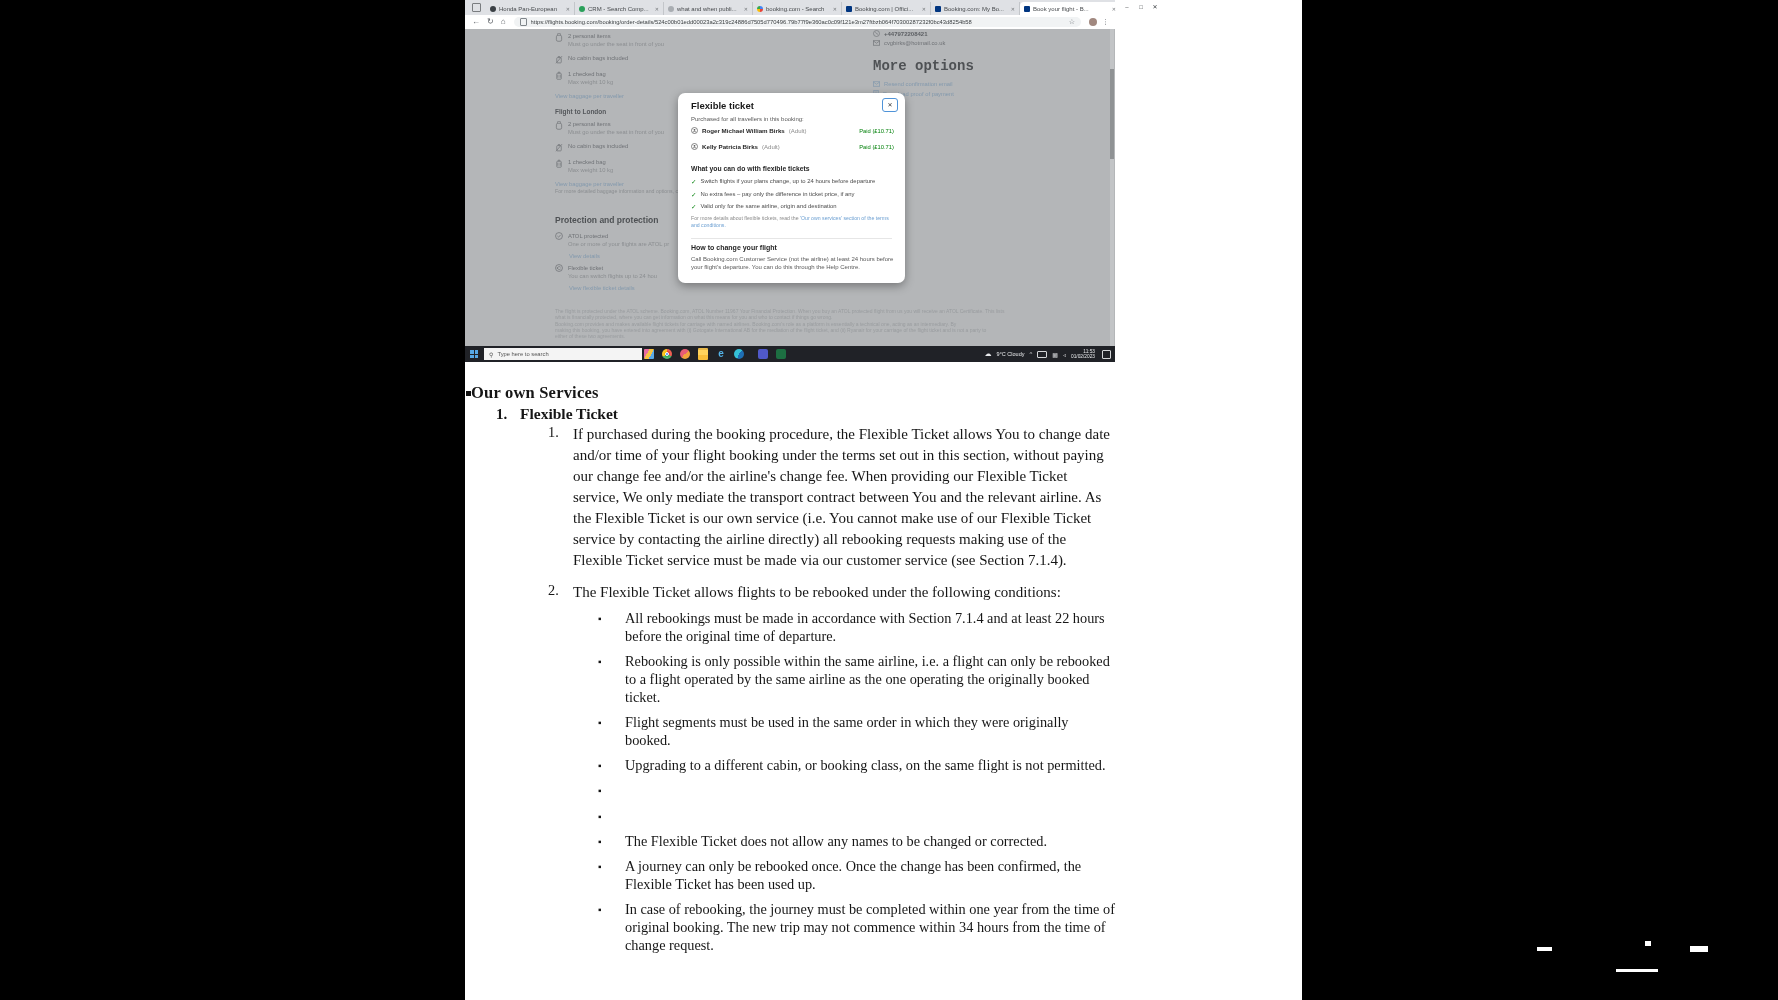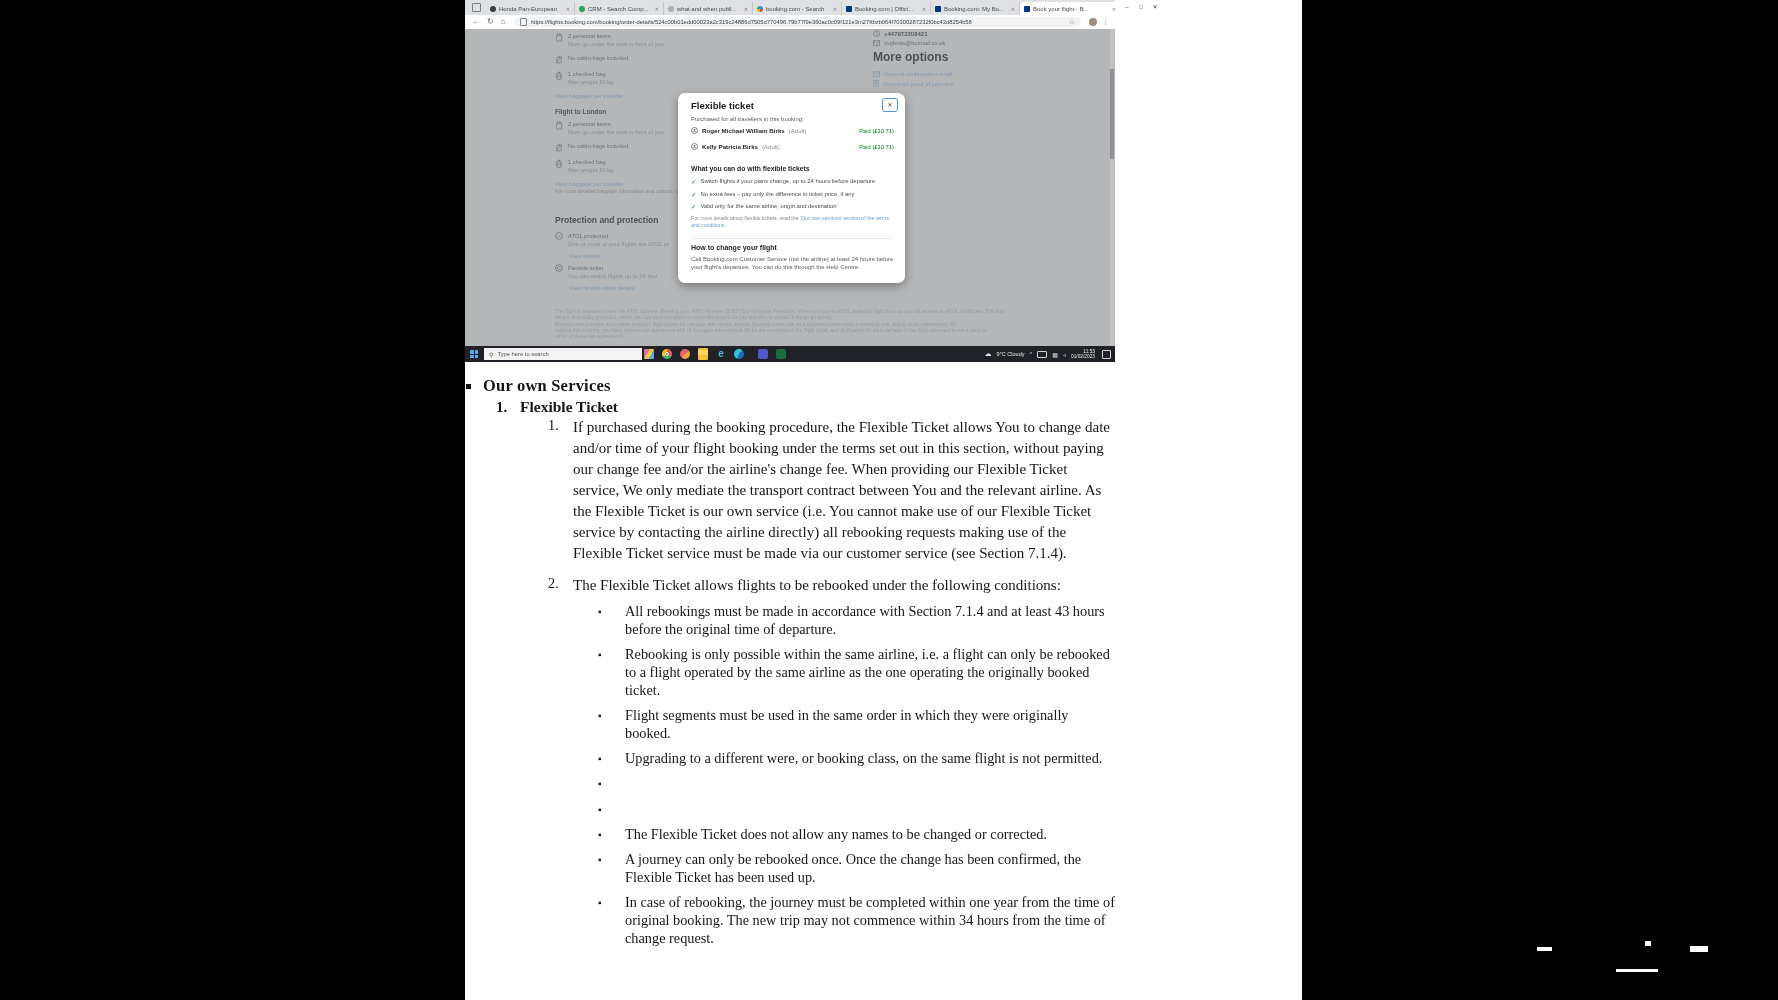--- a/index.html
+++ b/index.html
@@ -55,21 +55,21 @@
   .flex-head{font-size:8.5px;font-weight:bold;color:#4e5154;margin-bottom:7px;}
   .fitem{display:flex;gap:5px;margin-bottom:4px;}
   .fitem-t{font-size:5.8px;color:#6f7276;line-height:8px;white-space:nowrap;}
   .fitem-d{font-size:5.8px;color:#8b8e91;line-height:8px;white-space:nowrap;}
   .fitem-l{font-size:5.8px;color:#8399ad;line-height:8px;margin:0 0 4px 14px;}
 
   .rcol{position:absolute;left:408px;top:1px;width:160px;}
   .crow{display:flex;gap:4px;align-items:center;margin-bottom:3px;}
   .crow-t{font-size:5.8px;color:#6f7276;white-space:nowrap;}
   .phone-t{font-size:6px;font-weight:bold;color:#5c5f63;white-space:nowrap;}
-  .mo-head{font-size:12px;font-weight:bold;color:#4e5154;margin:4px 0 7px 0;}
+  .mo-head{font-size:14px;font-weight:bold;color:#4e5154;margin:12px 0 7px 0;font-family:Liberation Mono, monospace;}
   .mo-link{font-size:5.8px;color:#8399ad;white-space:nowrap;}
 
   .fineprint{position:absolute;left:90px;top:279px;width:465px;}
   .fineline{font-size:5px;color:#999c9f;line-height:6.3px;white-space:nowrap;overflow:hidden;}
 
   
   .popup{position:absolute;left:213px;top:64px;width:227px;height:190px;background:#fff;border-radius:7px;
          box-shadow:0 3px 10px rgba(0,0,0,.35);z-index:5;padding:0;}
   .pp-title{position:absolute;left:13px;top:7px;font-size:9.5px;font-weight:bold;color:#1a1a1a;}
   .pp-close{position:absolute;right:7px;top:5px;width:14px;height:12px;border:1px solid #4f93d8;border-radius:3px;
@@ -112,21 +112,21 @@
   .cloud{color:#e8eaec;font-size:7px;}
   .weather-t{font-size:5.5px;color:#e8eaec;white-space:nowrap;}
   .tray-ic{font-size:6px;color:#d4d6d8;}
   .battery{width:8px;height:5px;border:1px solid #d4d6d8;border-radius:1px;}
   .clock{text-align:right;line-height:5.2px;}
   .clock div{font-size:4.8px;color:#e8eaec;}
   .notif{width:7px;height:7px;border:1px solid #d4d6d8;border-radius:1px;margin-left:2px;}
 
   
   .doc{position:absolute;left:0;top:376px;width:837px;font-family:"Liberation Serif","DejaVu Serif",serif;color:#161616;}
-  .doc-head-row{display:flex;align-items:center;gap:12px;margin:0 0 2px 1px;height:20px;}
+  .doc-head-row{display:flex;align-items:center;gap:0;margin:7px 0 2px 1px;height:20px;}
   .doc-marker{width:5px;height:5px;background:#111;flex:none;}
   .doc-title{font-size:16.5px;font-weight:bold;letter-spacing:.2px;}
   .li1{display:flex;margin-left:31px;margin-bottom:1px;line-height:18px;}
   .li1-num{width:24px;font-size:15px;font-weight:bold;}
   .li1-t{font-size:15.5px;font-weight:bold;}
   .li2{display:flex;margin-left:83px;margin-bottom:7px;}
   .li2-num{width:25px;font-size:14.3px;line-height:17.8px;flex:none;}
   .li2-t{width:542px;font-size:15px;line-height:21px;}
   .li2.p1{margin-bottom:11px;}
   .bullets{margin-left:133px;}
@@ -481,33 +481,33 @@
             <span class="li2-t">If purchased during the booking procedure, the Flexible Ticket allows You to change date and/or time of your flight booking under the terms set out in this section, without paying our change fee and/or the airline's change fee. When providing our Flexible Ticket service, We only mediate the transport contract between You and the relevant airline. As the Flexible Ticket is our own service (i.e. You cannot make use of our Flexible Ticket service by contacting the airline directly) all rebooking requests making use of the Flexible Ticket service must be made via our customer service (see Section 7.1.4).</span>
           </div>
           <div class="li2">
             <span class="li2-num">2.</span>
             <span class="li2-t">The Flexible Ticket allows flights to be rebooked under the following conditions:</span>
           </div>
         </div>
       <div class="bullets" id="doc-bullets">
           <div class="bul">
             <span class="bul-m">▪</span>
-            <span class="bul-t">All rebookings must be made in accordance with Section 7.1.4 and at least 43 hours before the original time of departure.</span>
+            <span class="bul-t">All rebookings must be made in accordance with Section 7.1.4 and at least 22 hours before the original time of departure.</span>
           </div>
           <div class="bul">
             <span class="bul-m">▪</span>
             <span class="bul-t">Rebooking is only possible within the same airline, i.e. a flight can only be rebooked to a flight operated by the same airline as the one operating the originally booked ticket.</span>
           </div>
           <div class="bul">
             <span class="bul-m">▪</span>
             <span class="bul-t">Flight segments must be used in the same order in which they were originally booked.</span>
           </div>
           <div class="bul">
             <span class="bul-m">▪</span>
-            <span class="bul-t">Upgrading to a different were, or booking class, on the same flight is not permitted.</span>
+            <span class="bul-t">Upgrading to a different cabin, or booking class, on the same flight is not permitted.</span>
           </div>
           <div class="bul">
             <span class="bul-m">▪</span>
           </div>
           <div class="bul">
             <span class="bul-m">▪</span>
           </div>
           <div class="bul">
             <span class="bul-m">▪</span>
             <span class="bul-t">The Flexible Ticket does not allow any names to be changed or corrected.</span>

